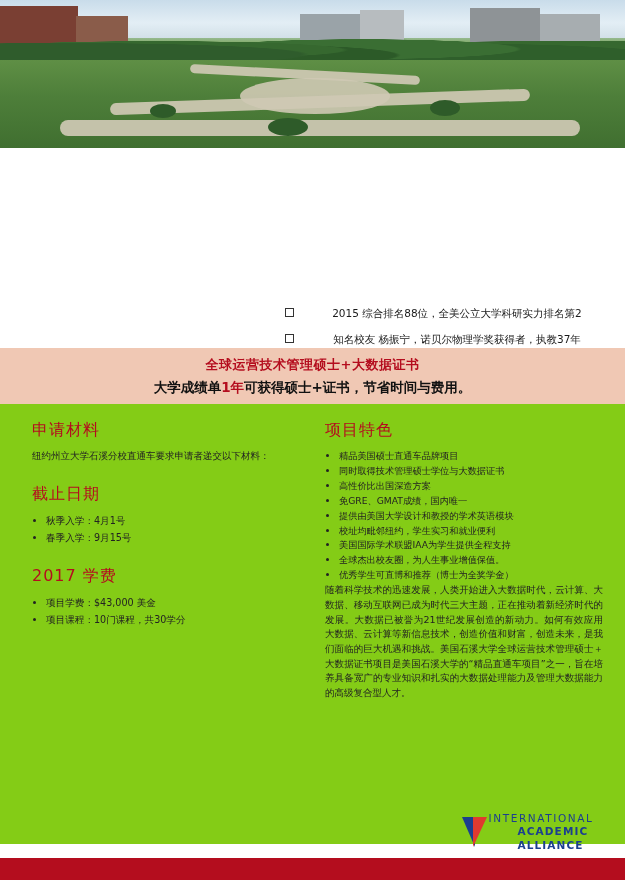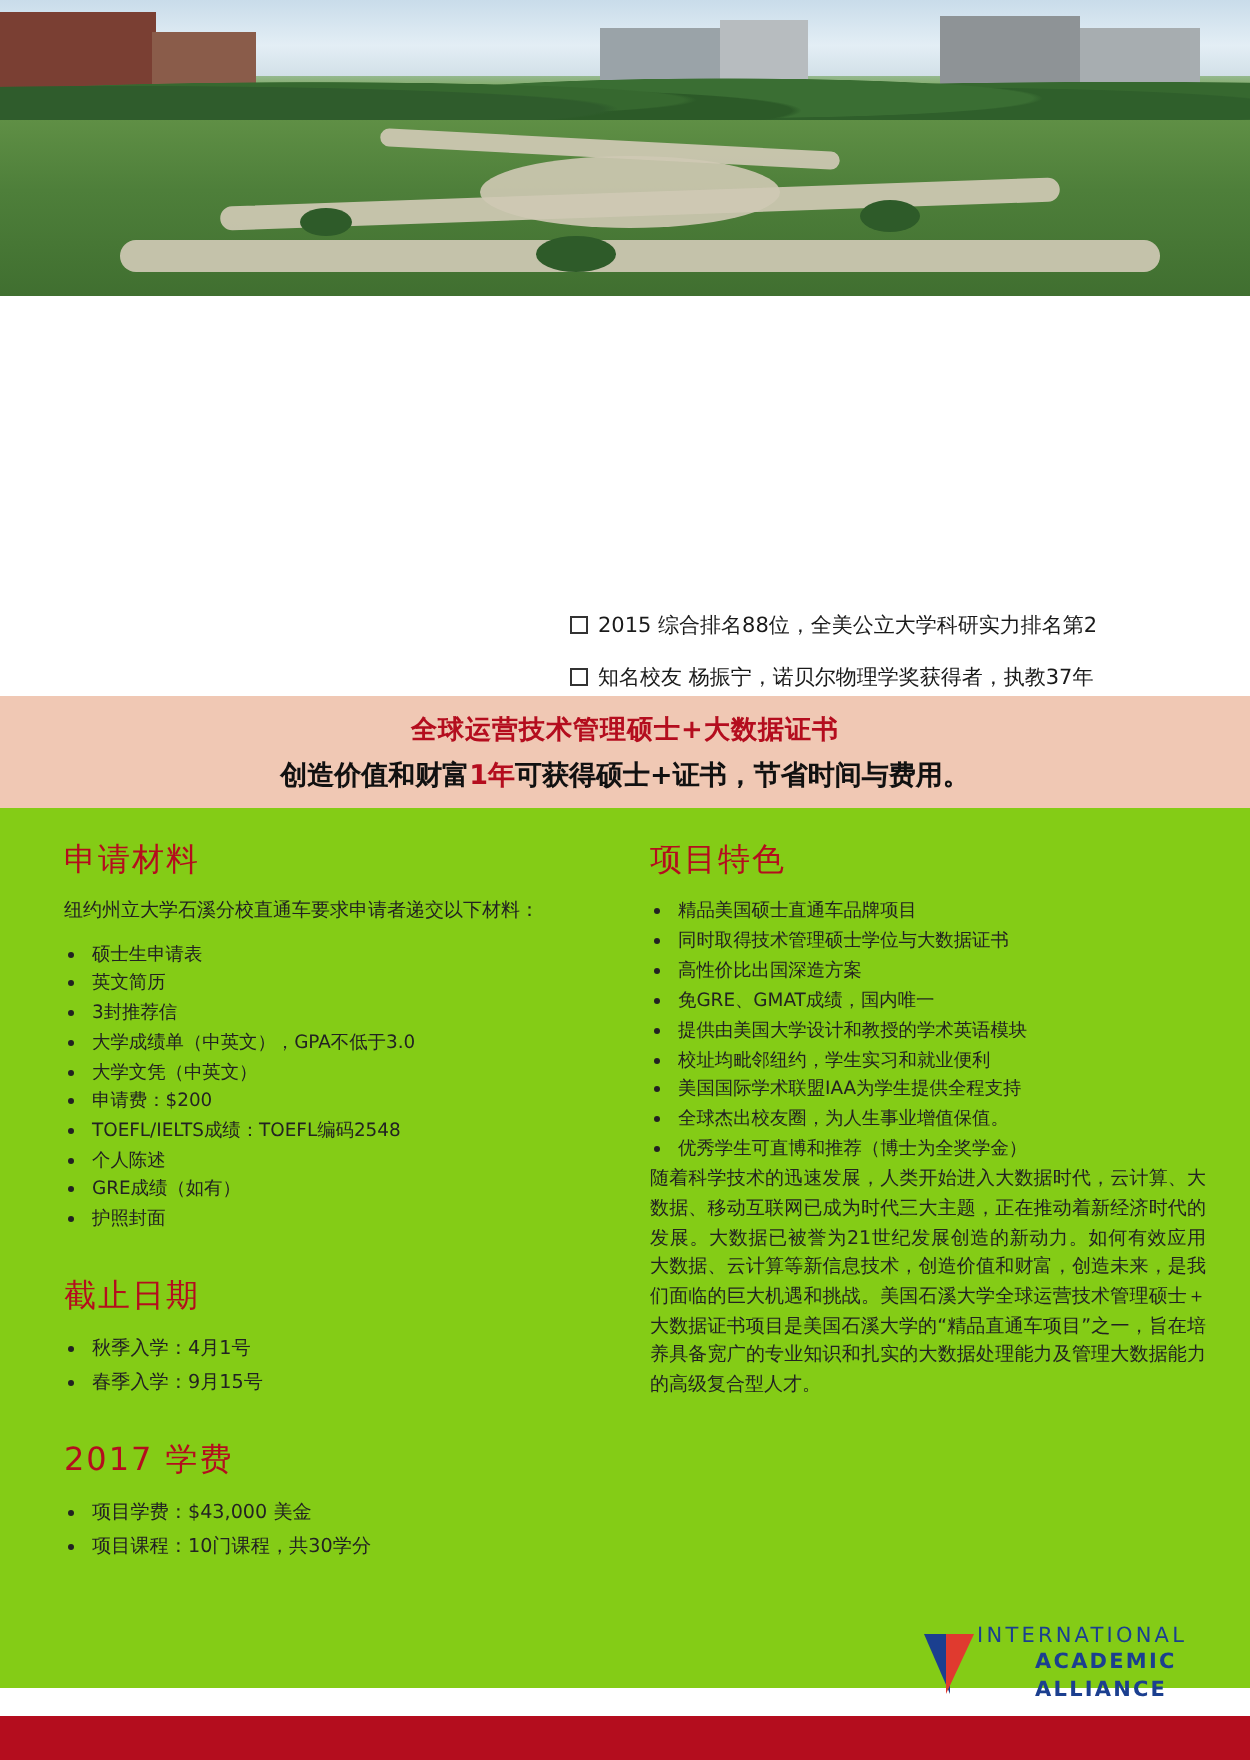--- a/index.html
+++ b/index.html
@@ -53,21 +53,21 @@
     background:#b40d1e;color:#ffffff;
     display:flex;align-items:center;justify-content:center;
     font-size:25px;letter-spacing:4px;font-weight:bold;
   }
   .bullets{
     position:absolute;left:285px;top:158px;width:330px;
   }
   .bullets li{
     list-style:none;position:relative;
     font-size:10.5px;color:#1a1a1a;line-height:1.45;
-    margin:0 0 11px 0;padding-left:14px;
+    margin:0 0 11px 0;padding-left:14px;text-align:center;
   }
   .bullets ul{margin:0;padding:0;}
   .bullets li .sq{
     position:absolute;left:0;top:2px;width:7px;height:7px;
     border:1px solid #333;background:#fff;
   }
 
   
   .red-band{
     position:absolute;left:0;top:348px;width:625px;height:56px;
@@ -145,41 +145,29 @@
       <li><span class="sq"></span><span>毕业率近100%  就业率高达95%优秀学生可推荐直接升博士并获全额奖学金</span></li>
       <li><span class="sq"></span><span>离纽约曼哈顿（仅需1个小时）</span></li>
       <li><span class="sq"></span><span>1年可获得中国教育部认硕士学位</span></li>
     </ul>
   </div>
 </div>
 
 <div class="red-band">
   <div class="l1">全球运营技术管理硕士+大数据证书</div>
   <div class="l2">
-    <span>创造价值和财富</span><span class="hl">1年</span><span>可获得硕士+证书，节省时间与费用。</span>
+    <span>大学成绩单</span><span class="hl">1年</span><span>可获得硕士+证书，节省时间与费用。</span>
   </div>
 </div>
 
 <div class="body-wrap">
 
   <div class="col-l">
     <h2 class="sec">申请材料</h2>
     <p class="para">纽约州立大学石溪分校直通车要求申请者递交以下材料：</p>
-    <ul class="dots">
-      <li>硕士生申请表</li>
-      <li>英文简历</li>
-      <li>3封推荐信</li>
-      <li>大学成绩单（中英文），GPA不低于3.0</li>
-      <li>大学文凭（中英文）</li>
-      <li>申请费：$200</li>
-      <li>TOEFL/IELTS成绩：TOEFL编码2548</li>
-      <li>个人陈述</li>
-      <li>GRE成绩（如有）</li>
-      <li>护照封面</li>
-    </ul>
 
     <h2 class="sec sp">截止日期</h2>
     <ul class="dots big">
       <li>秋季入学：4月1号</li>
       <li>春季入学：9月15号</li>
     </ul>
 
     <h2 class="sec sp">2017 学费</h2>
     <ul class="dots big">
       <li>项目学费：$43,000 美金</li>

